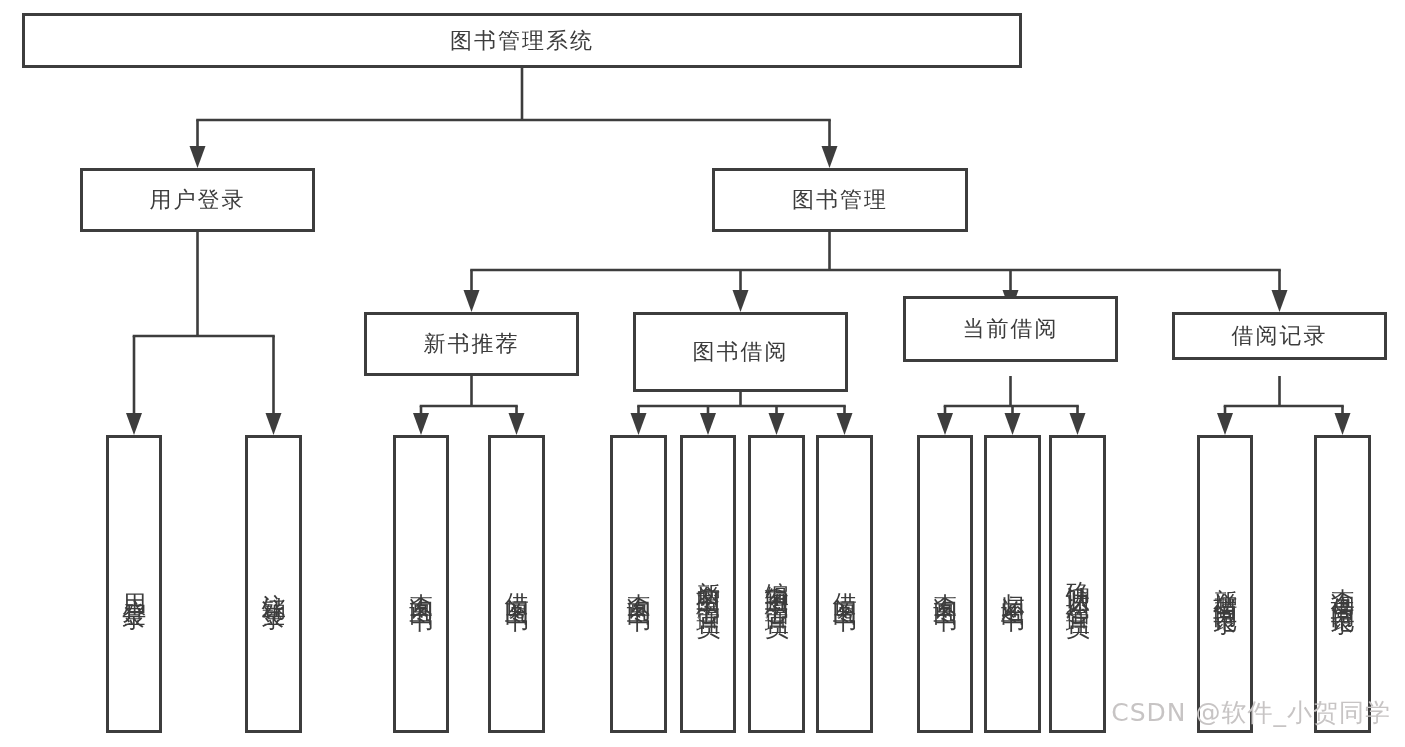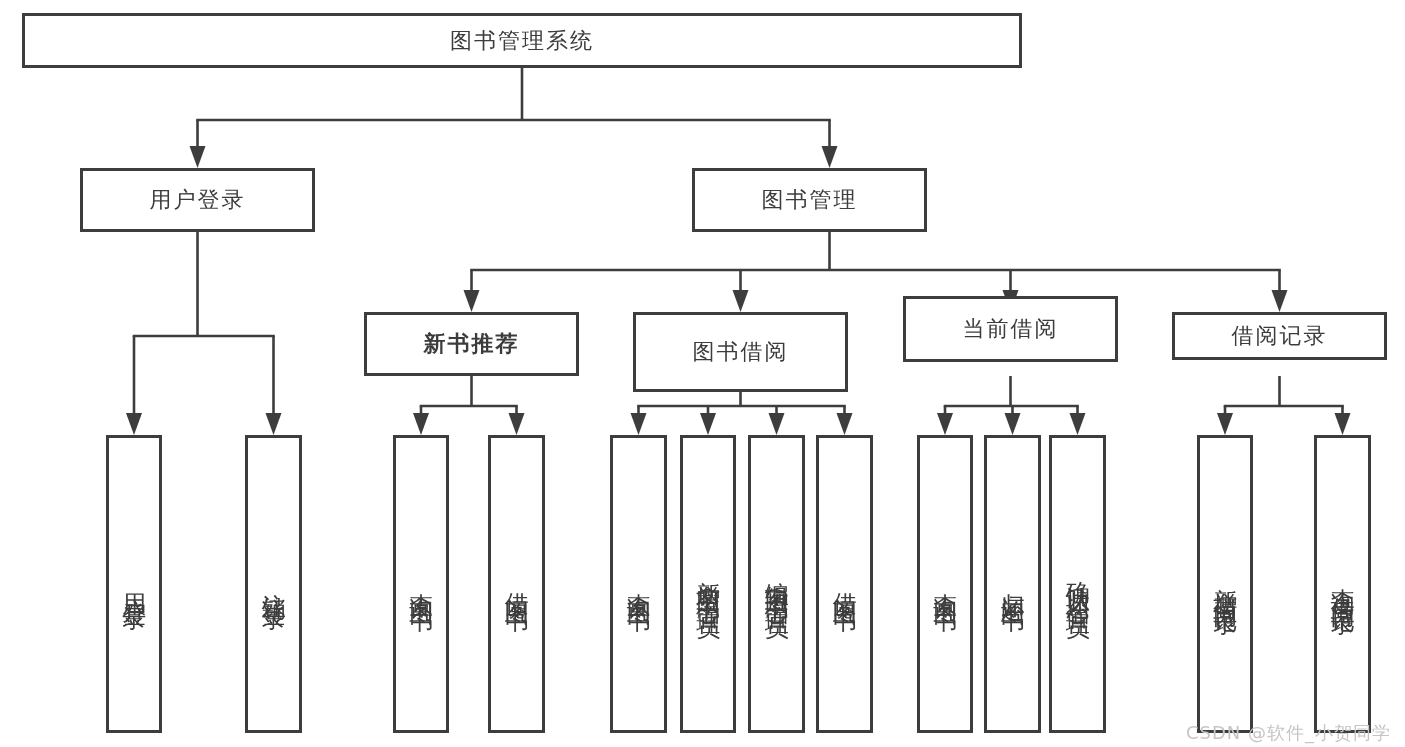--- a/index.html
+++ b/index.html
@@ -41,22 +41,22 @@
   }
   .node.v .label {
     writing-mode: vertical-rl;
     font-size: 24px;
     letter-spacing: 5px;
     line-height: 1.1;
   }
   #watermark {
     position: absolute;
     right: 14px;
-    bottom: 2px;
-    font-size: 18px;
+    bottom: 18px;
+    font-size: 25px;
     color: #c7c4c4;
     letter-spacing: 1px;
     z-index: 3;
     white-space: nowrap;
   }
 </style>
 </head>
 <body>
 
 <div id="canvas">
@@ -114,25 +114,25 @@
       <line x1="1342.5" y1="406" x2="1342.5" y2="415" stroke="#3d3d3d" stroke-width="2.6"></line>
       <polygon points="1334.5,413 1350.5,413 1342.5,435" fill="#3d3d3d"></polygon>
     </svg>
   <div id="nodes">
       <div class="node h" style="left: 22px; top: 13px; width: 1000px; height: 55px; border-color: rgb(61, 61, 61);">
         <span class="label" style="color: rgb(60, 60, 60);">图书管理系统</span>
       </div>
       <div class="node h" style="left: 80px; top: 168px; width: 235px; height: 64px; border-color: rgb(61, 61, 61);">
         <span class="label" style="color: rgb(60, 60, 60);">用户登录</span>
       </div>
-      <div class="node h" style="left: 692px; top: 168px; width: 235px; height: 64px; border-color: rgb(61, 61, 61);">
+      <div class="node h" style="left: 712px; top: 168px; width: 256px; height: 64px; border-color: rgb(61, 61, 61);">
         <span class="label" style="color: rgb(60, 60, 60);">图书管理</span>
       </div>
       <div class="node h" style="left: 364px; top: 312px; width: 215px; height: 64px; border-color: rgb(61, 61, 61);">
-        <span class="label" style="color: rgb(60, 60, 60); font-weight: bold;">新书推荐</span>
+        <span class="label" style="color: rgb(60, 60, 60);">新书推荐</span>
       </div>
       <div class="node h" style="left: 633px; top: 312px; width: 215px; height: 80px; border-color: rgb(61, 61, 61);">
         <span class="label" style="color: rgb(60, 60, 60);">图书借阅</span>
       </div>
       <div class="node h" style="left: 903px; top: 296px; width: 215px; height: 66px; border-color: rgb(61, 61, 61);">
         <span class="label" style="color: rgb(60, 60, 60);">当前借阅</span>
       </div>
       <div class="node h" style="left: 1172px; top: 312px; width: 215px; height: 48px; border-color: rgb(61, 61, 61);">
         <span class="label" style="color: rgb(60, 60, 60);">借阅记录</span>
       </div>

